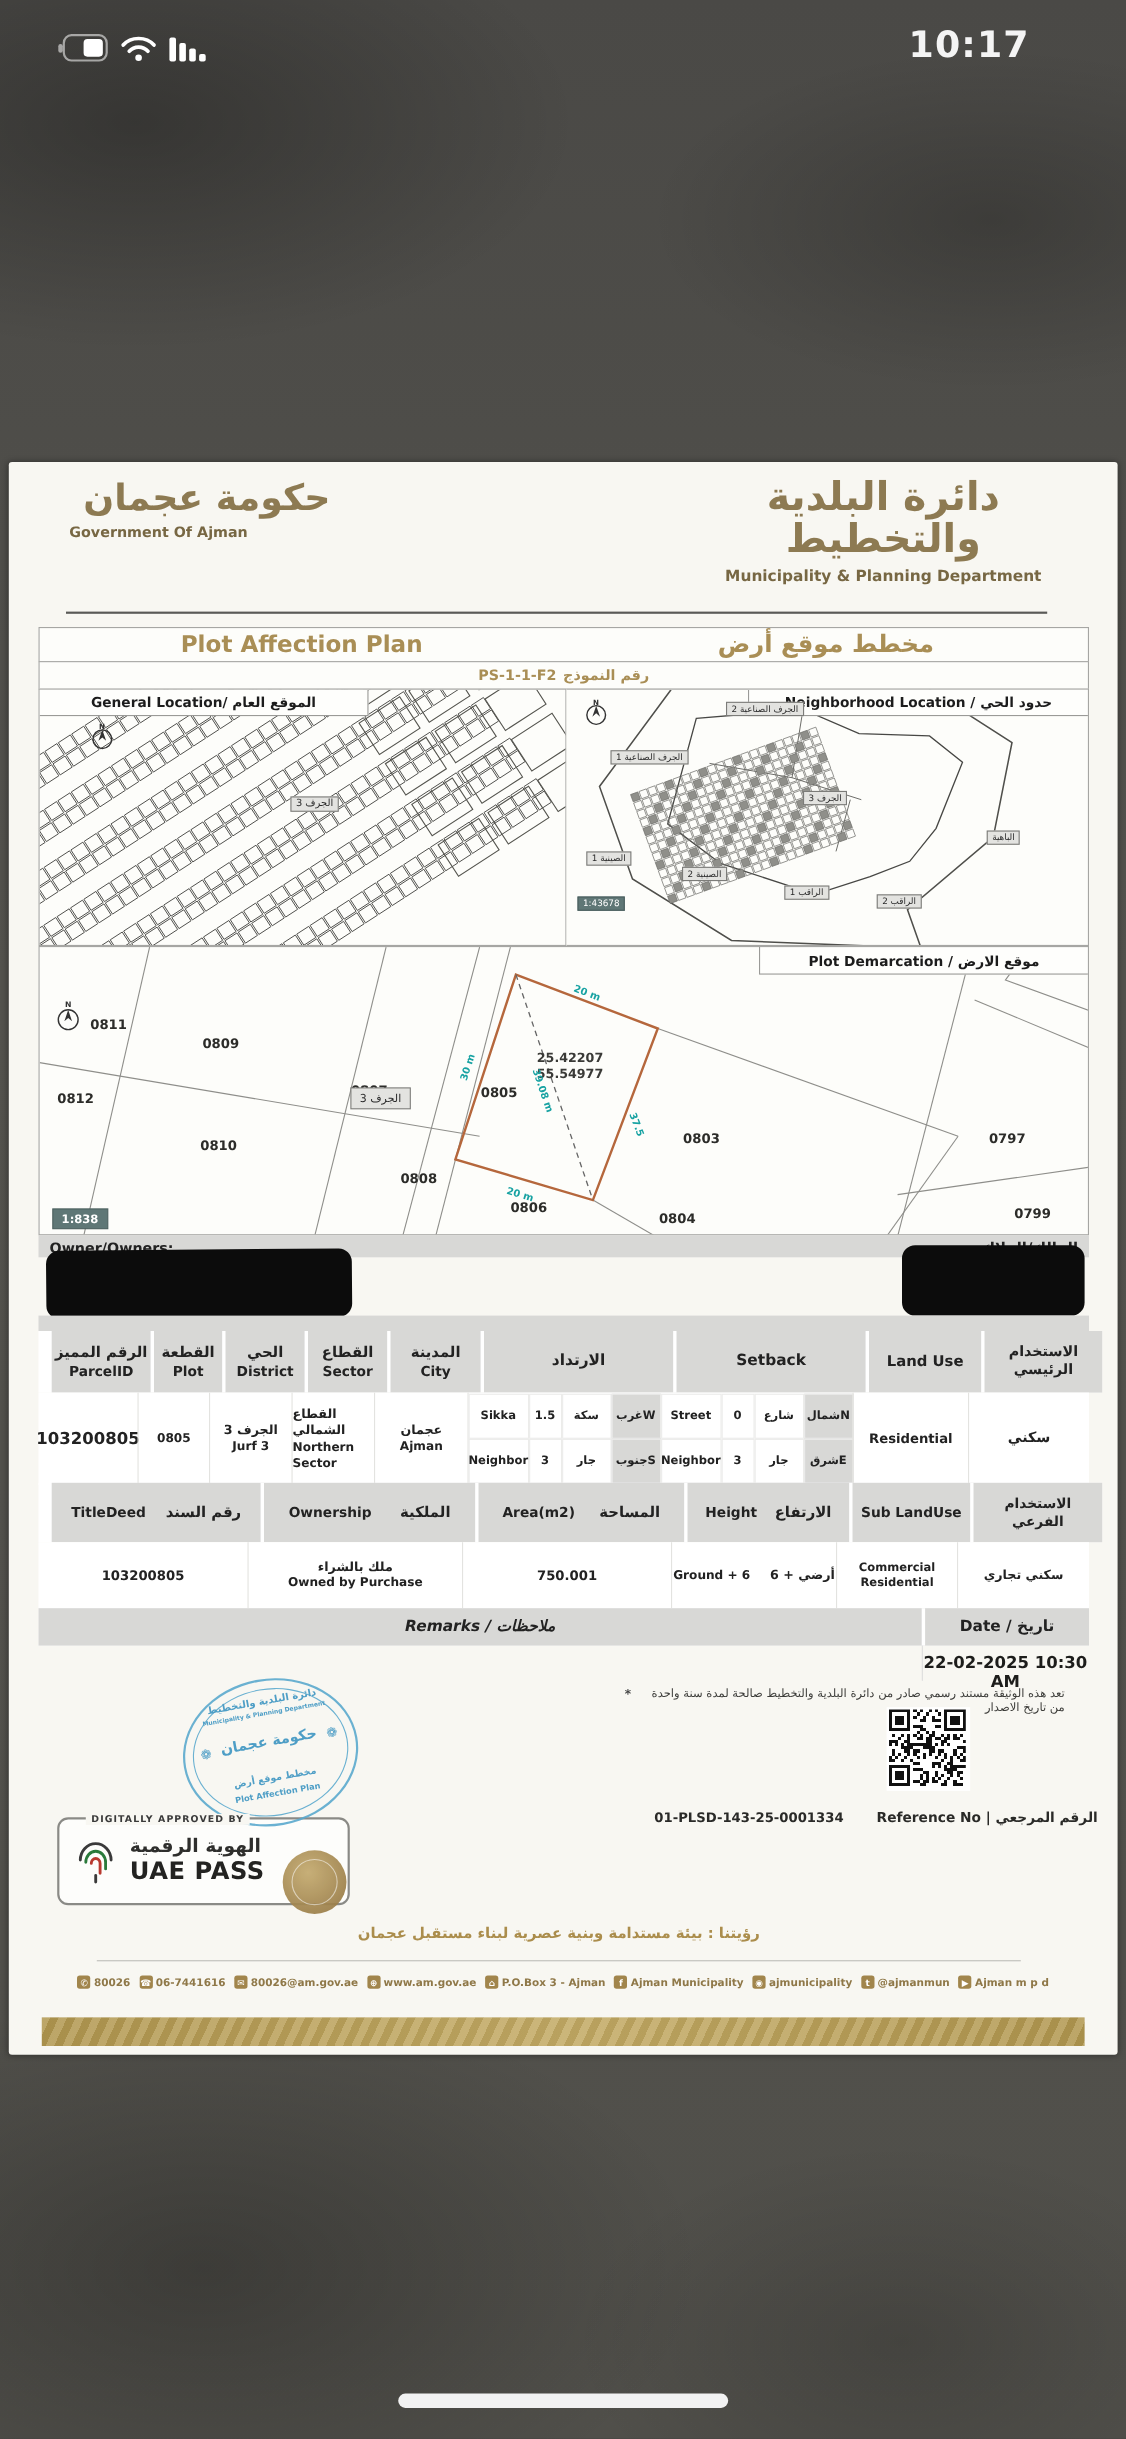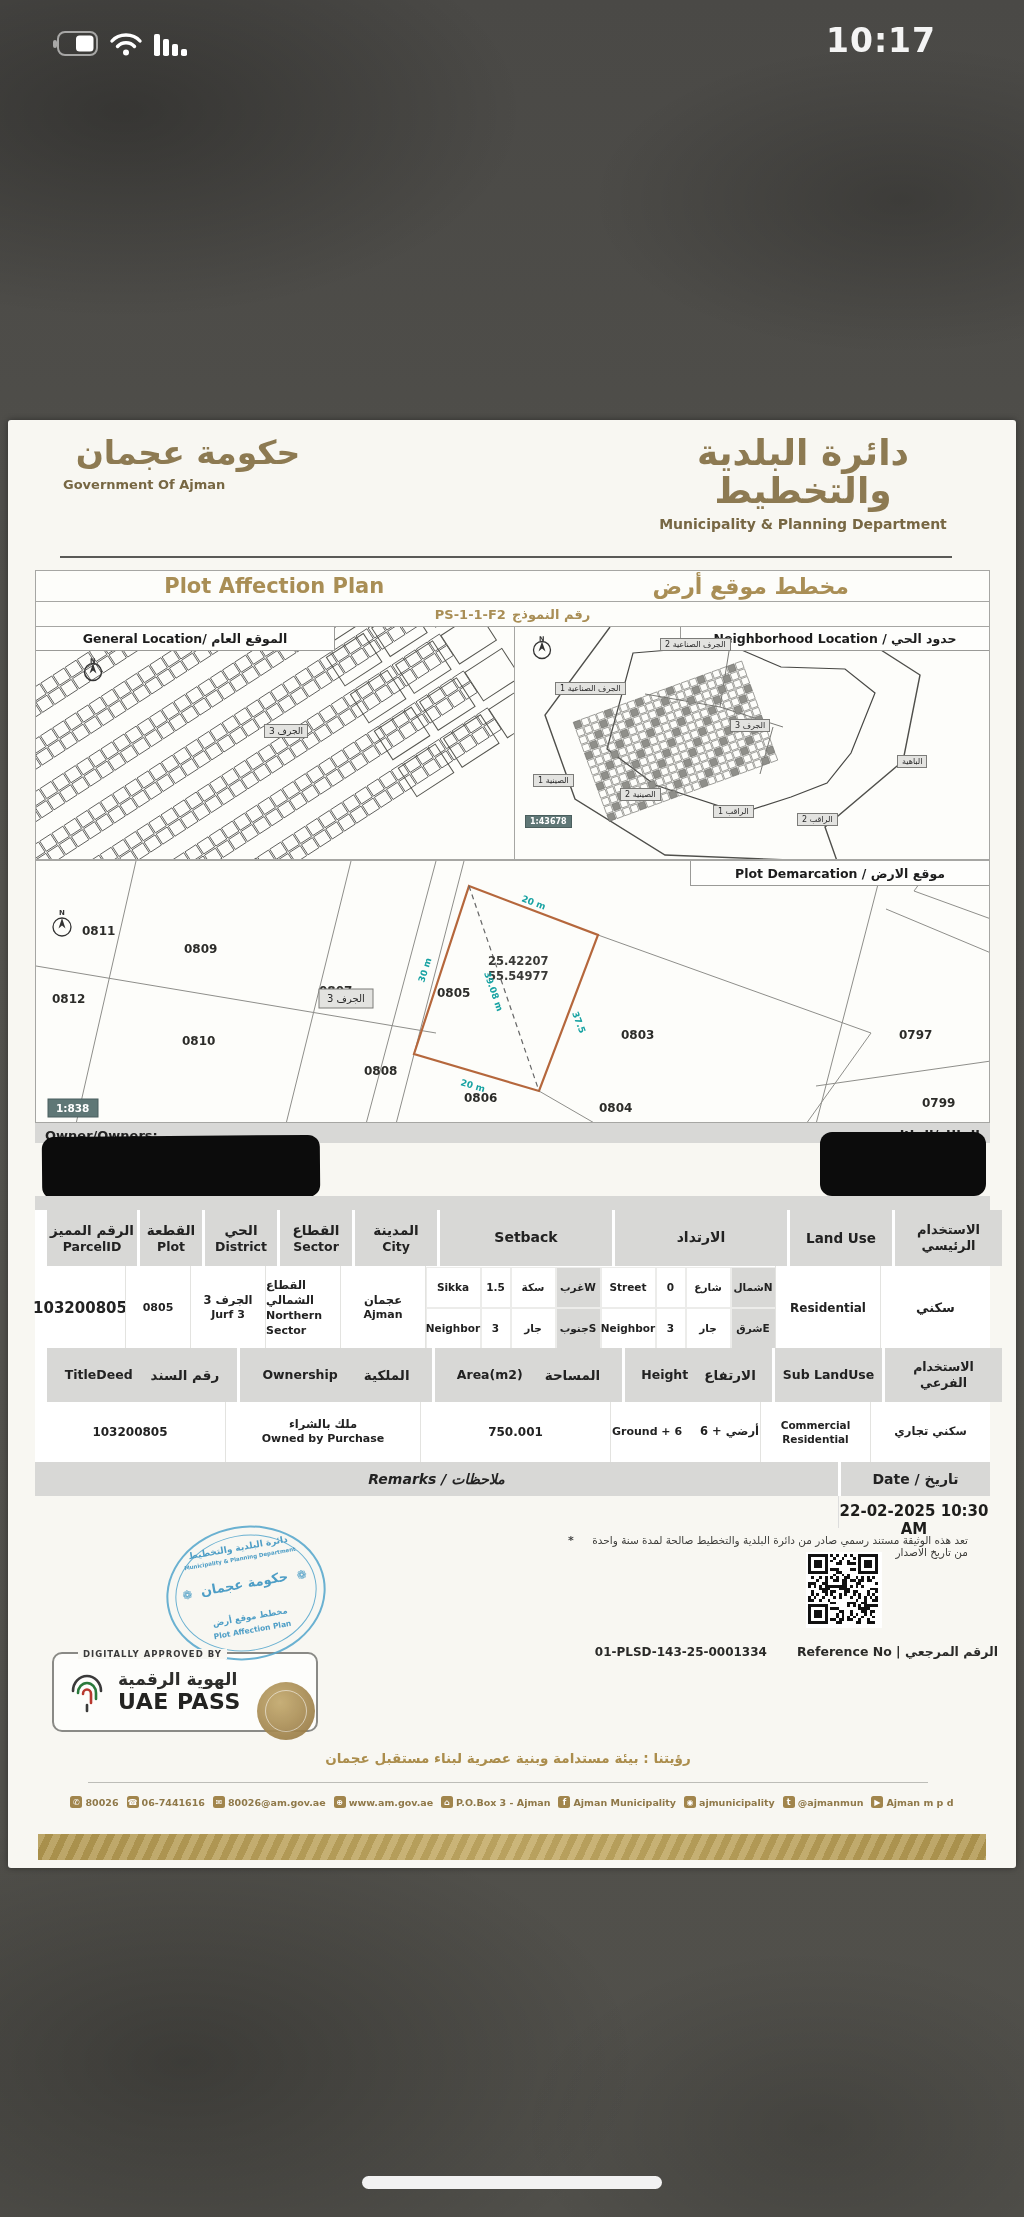--- a/index.html
+++ b/index.html
@@ -1072,21 +1072,21 @@
       </svg>
       <div class="maplabel abs" style="right:-1px;top:-1px;width:310px;height:25px;">Neighborhood Location / حدود الحي</div>
       <div class="tag" style="left:145px;top:11px;">الجرف الصناعية 2</div>
       <div class="tag" style="left:40px;top:55px;">الجرف الصناعية 1</div>
       <div class="tag" style="left:215px;top:92px;">الجرف 3</div>
       <div class="tag" style="left:18px;top:147px;">الصينية 1</div>
       <div class="tag" style="left:105px;top:161px;">الصينية 2</div>
       <div class="tag" style="left:198px;top:178px;">الراقب 1</div>
       <div class="tag" style="left:282px;top:186px;">الراقب 2</div>
       <div class="tag" style="left:382px;top:128px;">الباهية</div>
-      <div class="tag teal" style="left:10px;top:188px;font-weight:bold;">1:43678</div>
+      <div class="tag teal" style="left:10px;top:188px;">1:43678</div>
       <div class="abs" style="left:14px;top:8px;z-index:3;">
         <svg width="26" height="26" viewBox="0 0 26 26">
           <circle cx="13" cy="15" r="8.5" fill="none" stroke="#333" stroke-width="1.3"></circle>
           <polygon points="13,6.5 9.5,16.5 13,13.5 16.5,16.5" fill="#333"></polygon>
           <text x="10" y="5.5" font-size="6.5" fill="#333" font-weight="bold">N</text>
         </svg>
       </div>
     </div>
 
     <div class="sec abs" style="left:27px;top:440px;width:955px;height:263px;overflow:hidden;">
@@ -1168,24 +1168,24 @@
         </div>
       <div>
           <span class="h-ar">القطاع</span>
           <span class="h-en">Sector</span>
         </div>
       <div>
           <span class="h-ar">المدينة</span>
           <span class="h-en">City</span>
         </div>
       <div>
+          <span class="h-ar" style="font-size:14px;">الارتداد</span>
+        </div>
+      <div>
           <span class="h-en" style="font-size:14px;">Setback</span>
-        </div>
-      <div>
-          <span class="h-ar" style="font-size:14px;">الارتداد</span>
         </div>
       <div>
           <span class="h-en" style="font-size:13.5px;">Land Use</span>
         </div>
       <div>
           <span class="h-ar" style="font-size:13px;text-align:center;width:90px;">الاستخدام الرئيسي</span>
         </div>
     </div>
     <div class="tbody abs" style="left:27px;top:846px;width:955px;height:84px;grid-template-columns:90px 65px 75px 75px 85px 350px 105px 110px;">
       <div>

